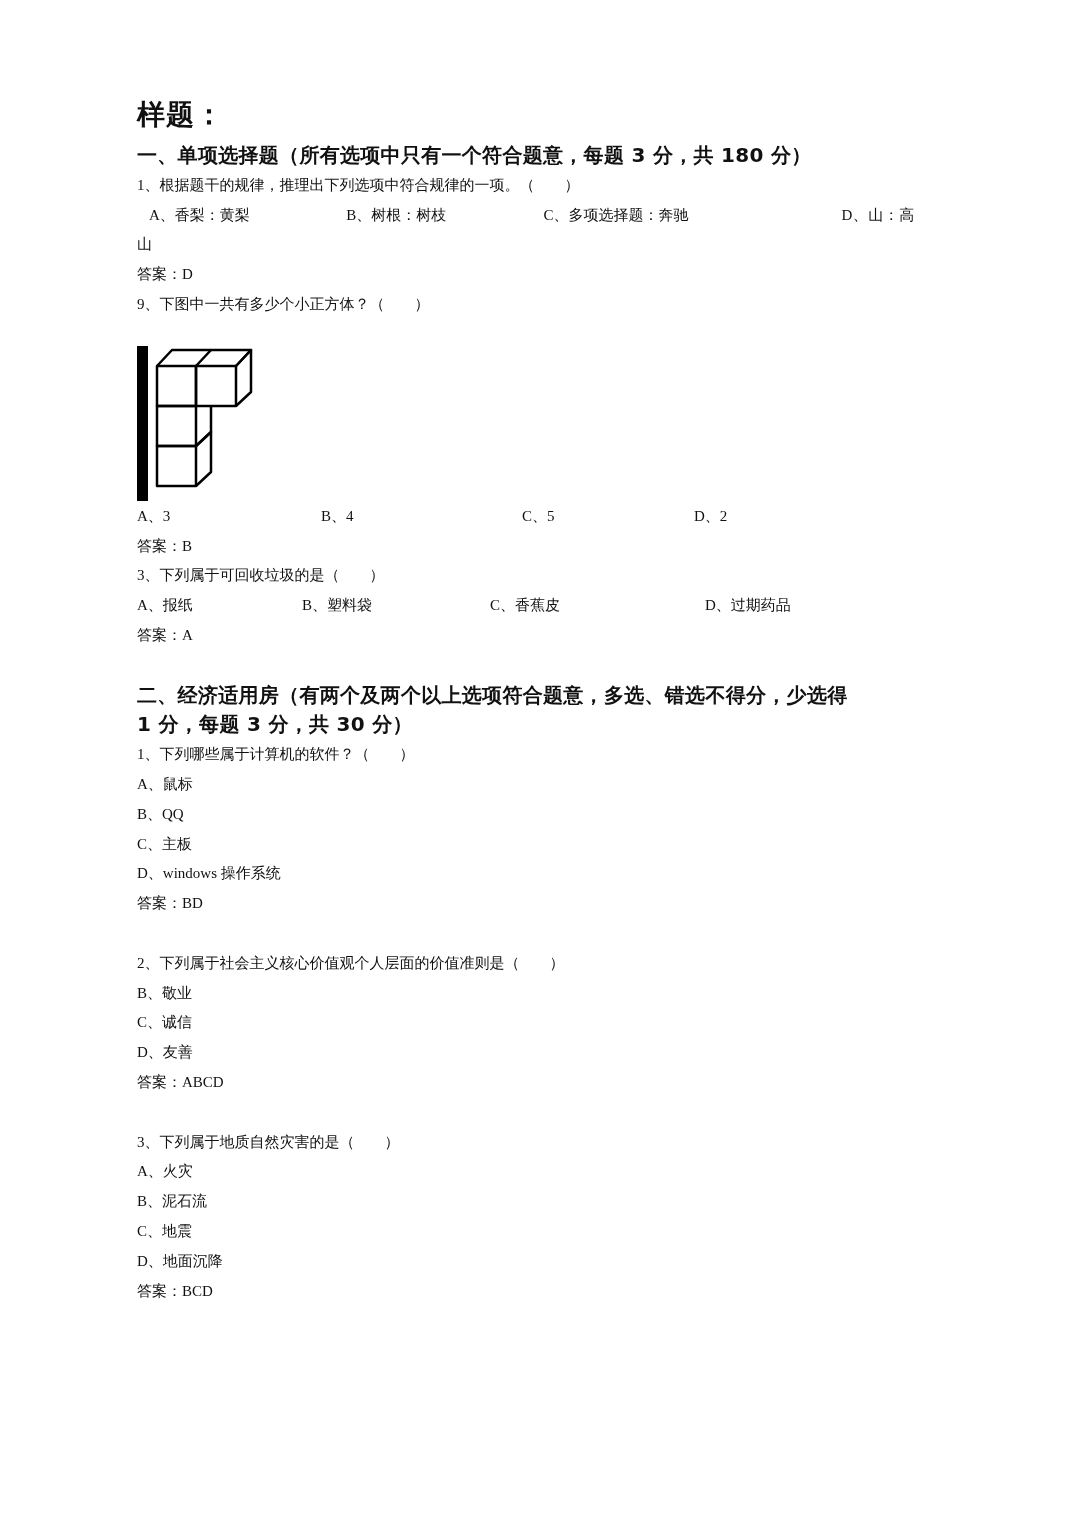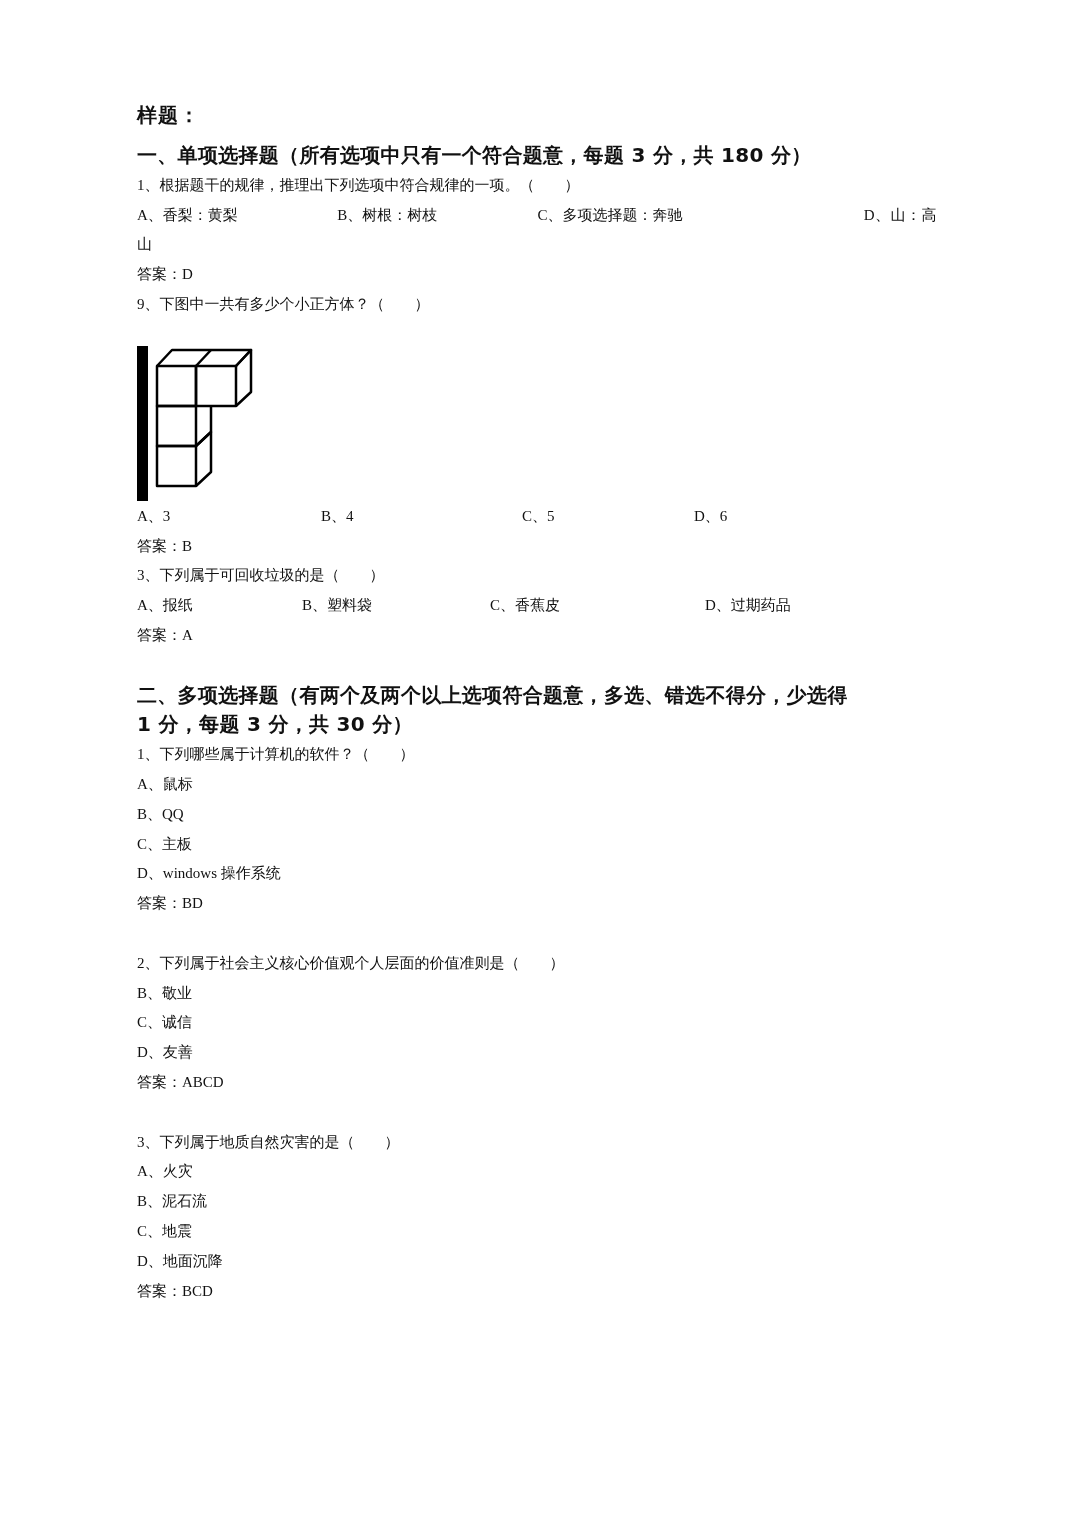--- a/index.html
+++ b/index.html
@@ -1,27 +1,27 @@
 <!DOCTYPE html>
 <html><head>
 <meta charset="utf-8">
 <style>
   html, body { margin: 0; padding: 0; background: #ffffff; }
   body { width: 1073px; height: 1516px; position: relative; overflow: hidden; color: #111; }
   .page { position: absolute; left: 137px; top: 97px; width: 800px; }
-  .title { font-family: "DejaVu Sans", sans-serif; font-weight: bold; font-size: 20px; line-height: 36px; height: 44px; letter-spacing: 1px; }
+  .title { font-family: "DejaVu Sans", sans-serif; font-weight: bold; font-size: 28px; line-height: 36px; height: 44px; letter-spacing: 1px; }
   .line { font-family: "Liberation Serif", "DejaVu Serif", serif; font-size: 15px; line-height: 29.8px; height: 29.8px; white-space: nowrap; }
   .heading { font-family: "DejaVu Sans", sans-serif; font-weight: bold; font-size: 20px; letter-spacing: 0.3px; }
   .blank { height: 29.8px; }
   .opts { display: flex; }
   .opts span { display: inline-block; }
-  .q1opts span:nth-child(1) { width: 201px; }
+  .q1opts span:nth-child(1) { width: 201px; margin-left: 12px; }
   .q1opts span:nth-child(2) { width: 201px; }
   .q1opts span:nth-child(3) { width: 281px; }
-  .q1opts span:nth-child(4) { width: 120px; text-align: right; letter-spacing: 0.5px; }
+  .q1opts span:nth-child(4) { width: 120px; text-align: center; letter-spacing: 0.5px; }
   .q2opts span:nth-child(1) { width: 184px; }
   .q2opts span:nth-child(2) { width: 201px; }
   .q2opts span:nth-child(3) { width: 172px; }
   .q3opts span:nth-child(1) { width: 165px; }
   .q3opts span:nth-child(2) { width: 188px; }
   .q3opts span:nth-child(3) { width: 215px; }
   .figure { height: 182px; position: relative; margin-top: 0px; }
   .figure svg { position: absolute; left: 0; top: 24px; }
 </style>
 </head>
@@ -64,36 +64,36 @@
         <rect x="20" y="102" width="39" height="40"></rect>
 
         <polyline points="59,102 74,88 74,128 59,142"></polyline>
       </g>
     </svg>
   </div>
   <div class="line opts q2opts">
     <span>A、3</span>
     <span>B、4</span>
     <span>C、5</span>
-    <span>D、6</span>
+    <span>D、2</span>
   </div>
   <div class="line">答案：B</div>
 
   <div class="line">3、下列属于可回收垃圾的是（　　）</div>
   <div class="line opts q3opts">
     <span>A、报纸</span>
     <span>B、塑料袋</span>
     <span>C、香蕉皮</span>
     <span>D、过期药品</span>
   </div>
   <div class="line">答案：A</div>
 
   <div class="blank"></div>
 
-  <div class="line heading">二、多项选择题（有两个及两个以上选项符合题意，多选、错选不得分，少选得</div>
+  <div class="line heading">二、经济适用房（有两个及两个以上选项符合题意，多选、错选不得分，少选得</div>
   <div class="line heading">1 分，每题 3 分，共 30 分）</div>
 
   <div class="line">1、下列哪些属于计算机的软件？（　　）</div>
   <div class="line">A、鼠标</div>
   <div class="line">B、QQ</div>
   <div class="line">C、主板</div>
   <div class="line">D、windows 操作系统</div>
   <div class="line">答案：BD</div>
 
   <div class="blank"></div>

